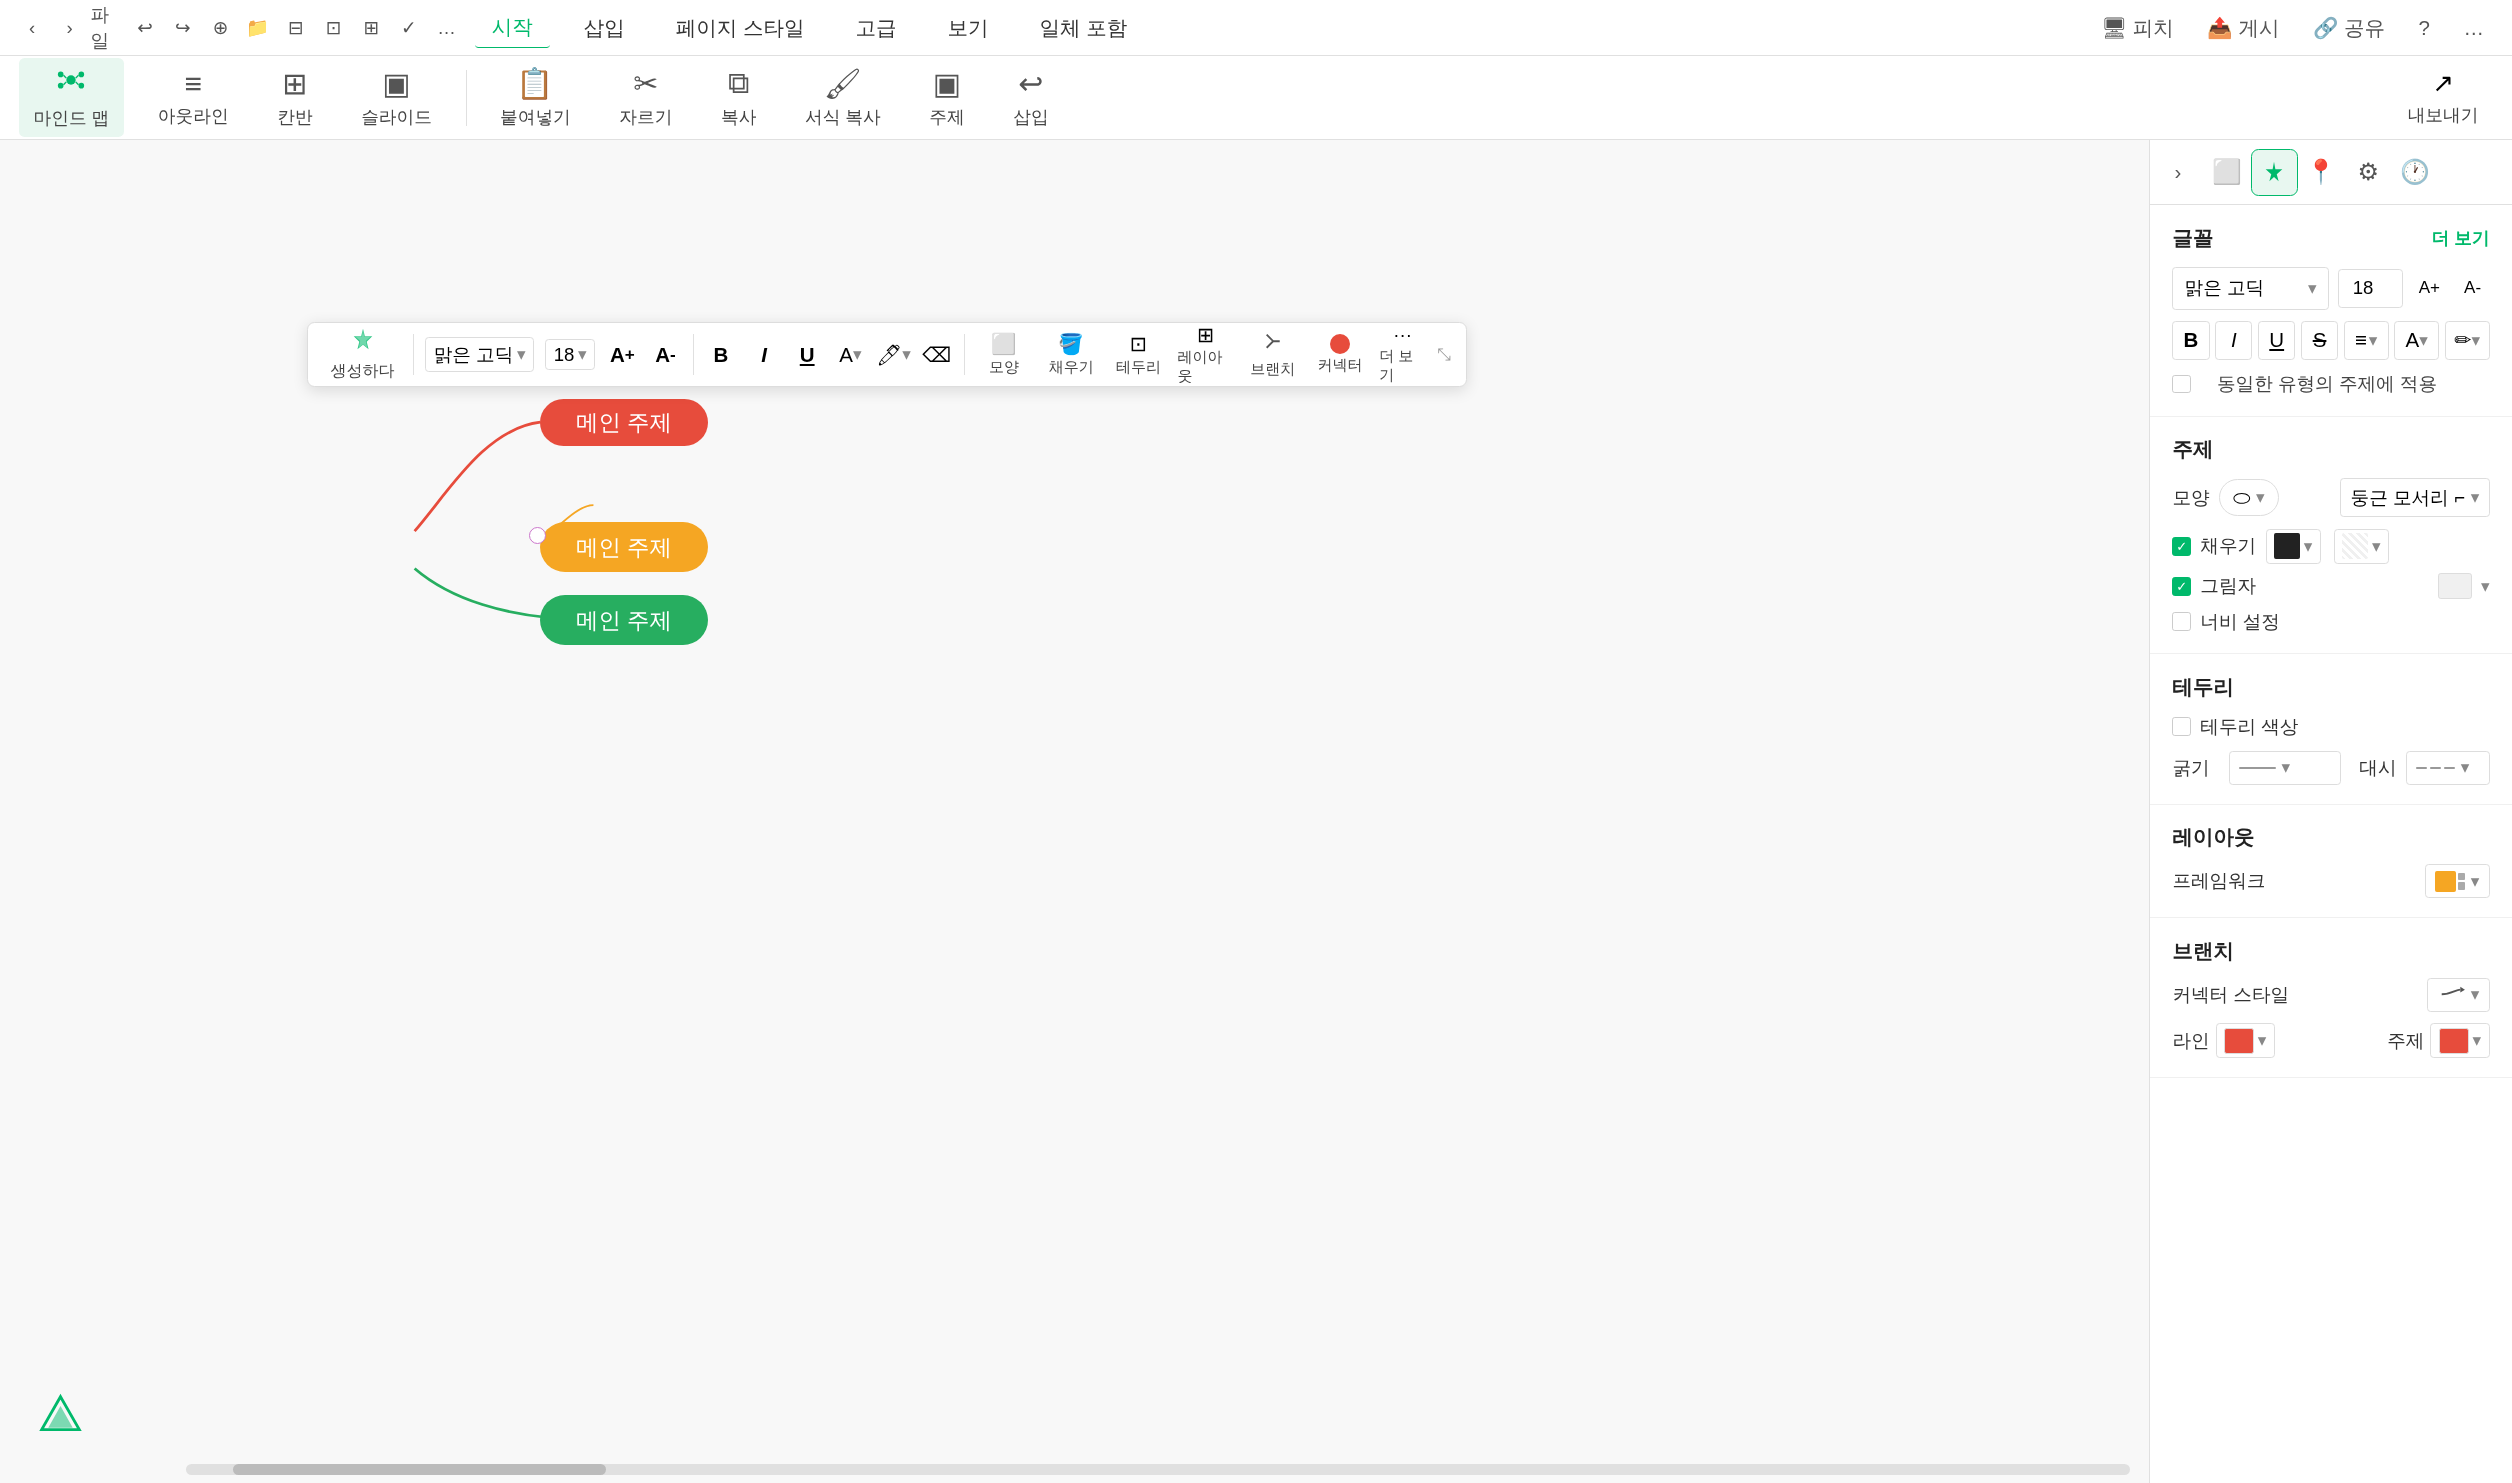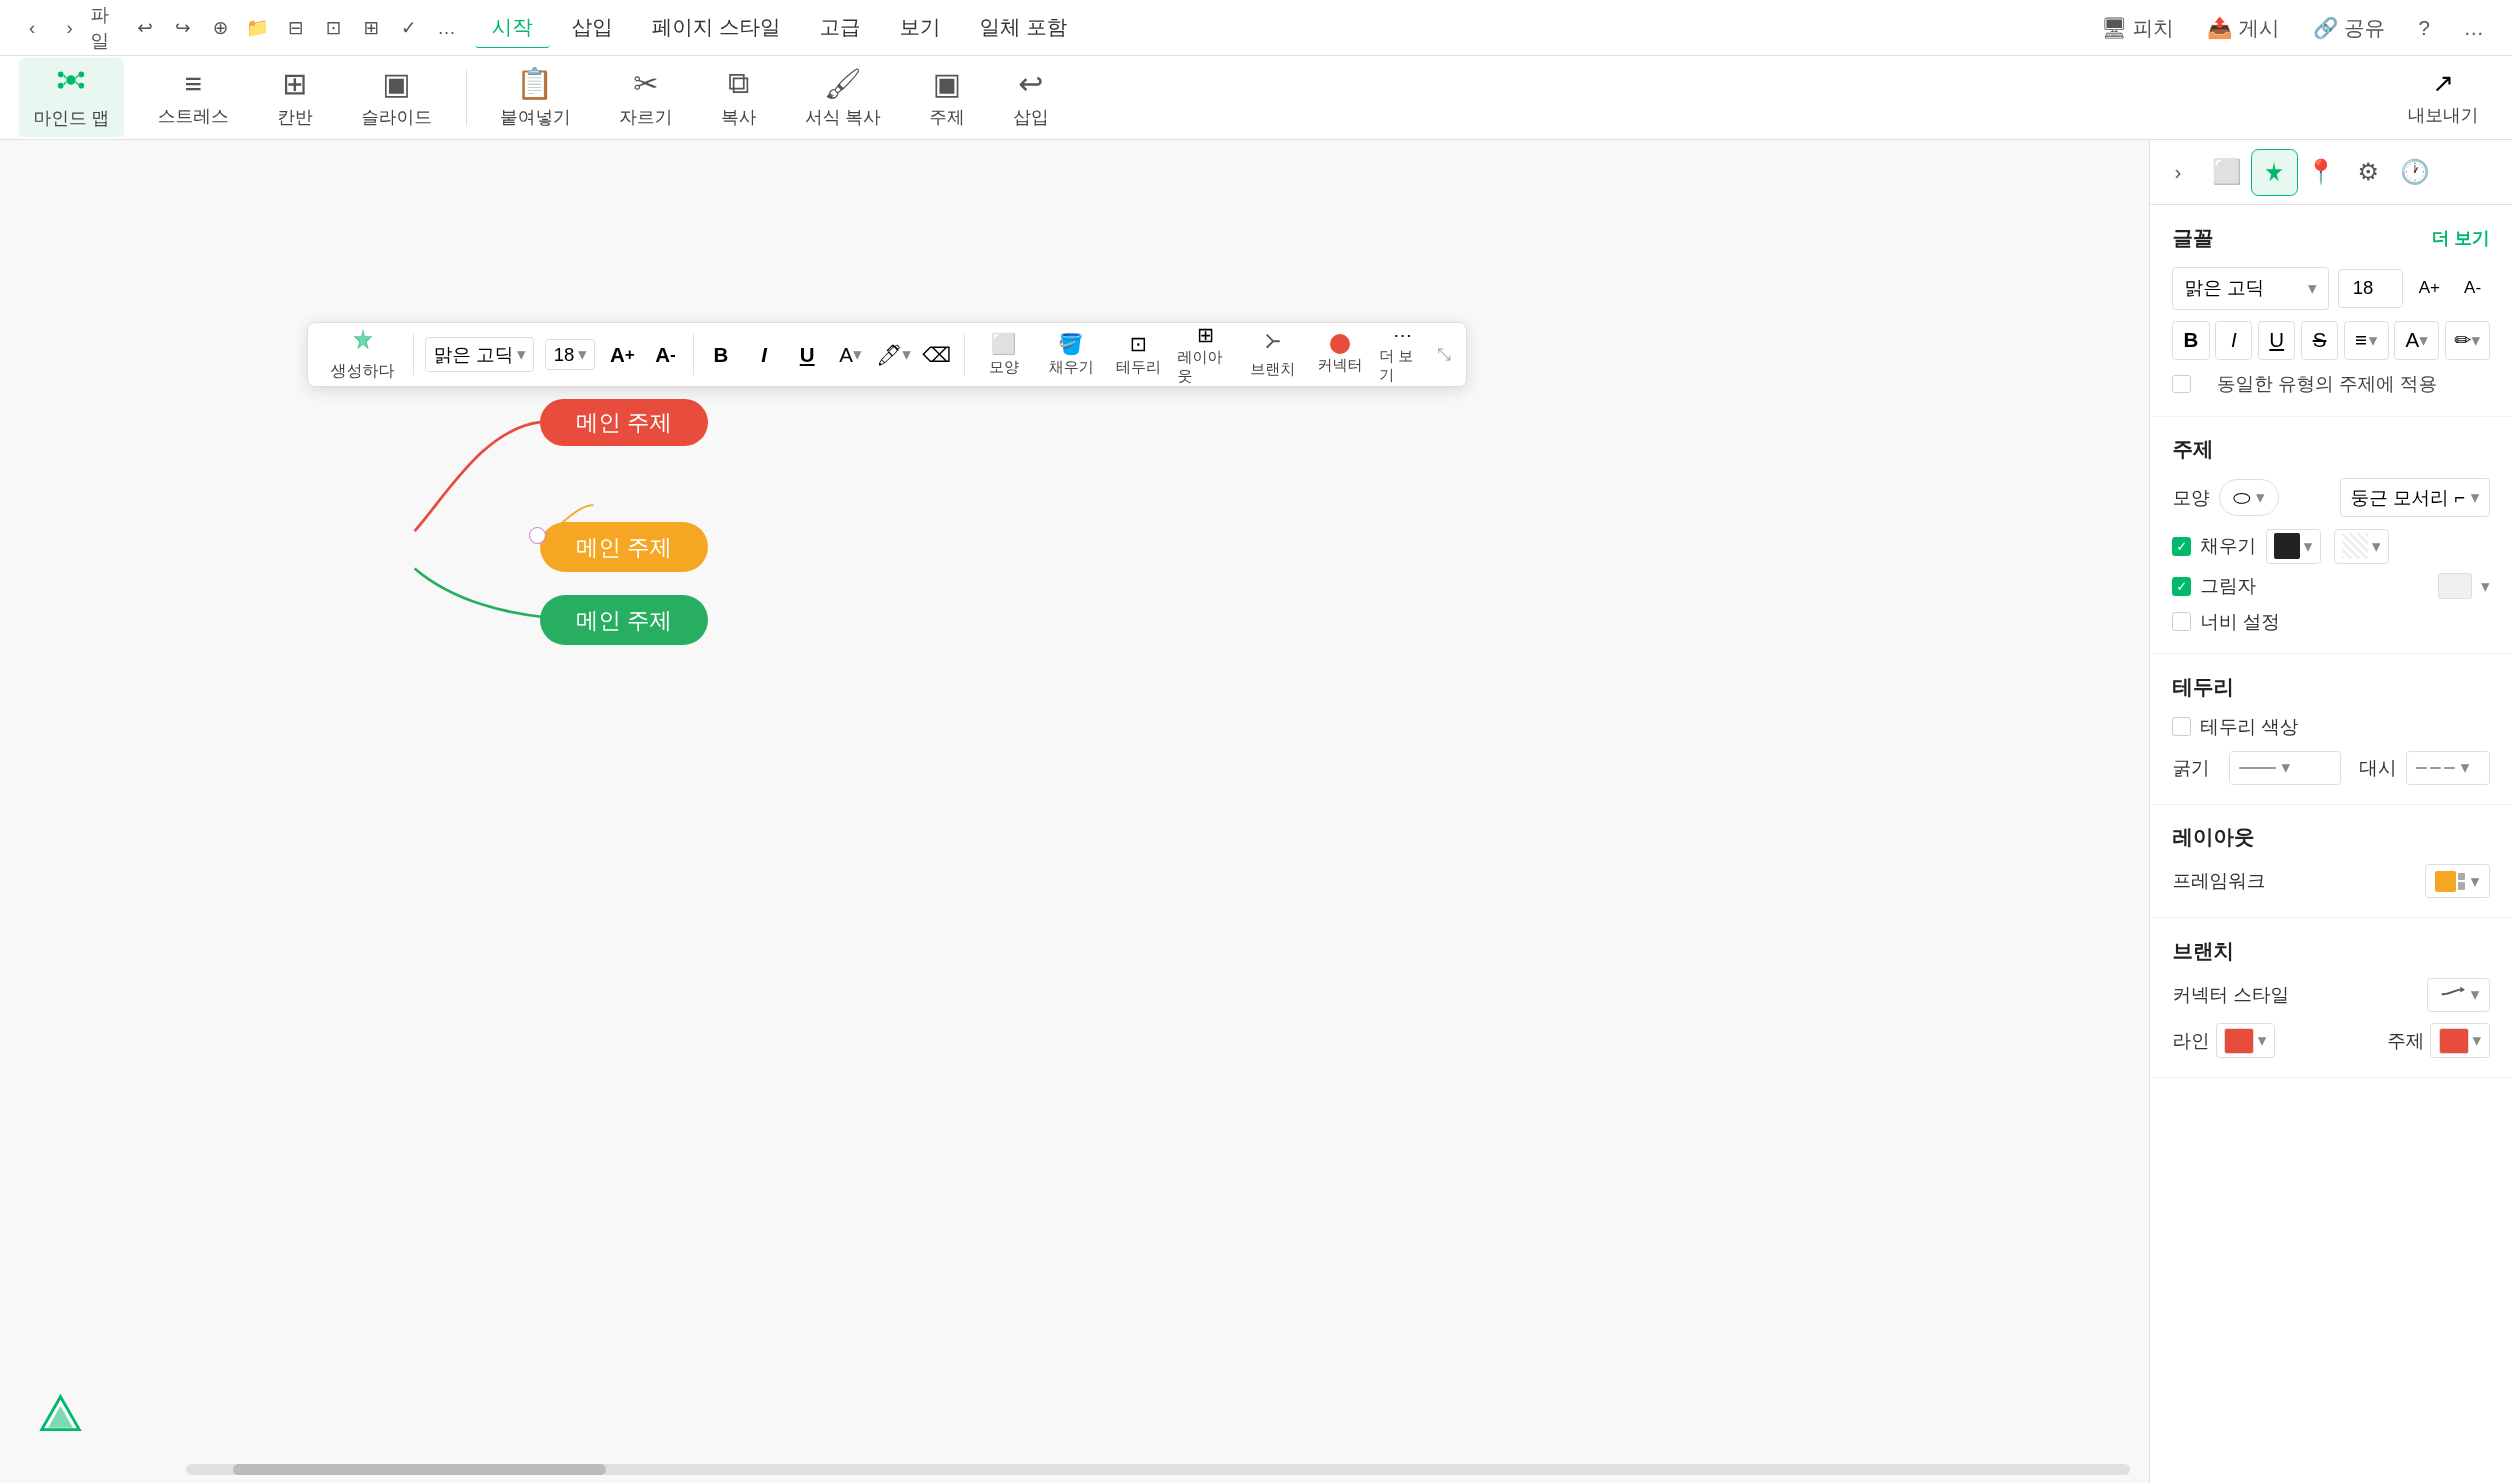--- a/index.html
+++ b/index.html
@@ -10,21 +10,21 @@
       display: flex;
       align-items: center;
       background: #ffffff;
       height: 56px;
       padding: 0 15px;
       border-bottom: 0.9px solid #e0e0e0;
       gap: 7.5px;
     }
     .menu-nav-icons { display: flex; gap: 3.7px; align-items: center; }
     .menu-nav-icon { width: 34px; height: 34px; display: flex; align-items: center; justify-content: center; cursor: pointer; border-radius: 3.7px; font-size: 18.6px; color: #555; }
-    .menu-items { display: flex; gap: 5px; align-items: flex-start; margin-left: 3.7px; }
+    .menu-items { display: flex; gap: 17px; align-items: flex-end; margin-left: 3.7px; }
     .menu-item { padding: 5.6px 17px; border-radius: 3.7px; cursor: pointer; font-size: 20.5px; color: #333; }
     .menu-item.active { color: #00b96b; border-bottom: 1.9px solid #00b96b; }
     .menu-spacer { flex: 1; }
     .menu-right-icons { display: flex; gap: 7.5px; align-items: center; }
     .menu-right-icon { display: flex; align-items: center; gap: 5.6px; padding: 5.6px 13px; cursor: pointer; font-size: 20.5px; color: #555; border-radius: 3.7px; }
 
     
     .toolbar {
       display: flex;
       align-items: center;
@@ -513,21 +513,21 @@
         <line x1="11" y1="14" x2="8" y2="11" stroke="#00b96b" stroke-width="1.5"></line>
         <line x1="11" y1="18" x2="8" y2="21" stroke="#00b96b" stroke-width="1.5"></line>
         <line x1="21" y1="14" x2="24" y2="11" stroke="#00b96b" stroke-width="1.5"></line>
         <line x1="21" y1="18" x2="24" y2="21" stroke="#00b96b" stroke-width="1.5"></line>
       </svg>
     </div>
     <div class="toolbar-label">마인드 맵</div>
   </div>
   <div class="toolbar-group">
     <div class="toolbar-icon">≡</div>
-    <div class="toolbar-label">스트레스</div>
+    <div class="toolbar-label">아웃라인</div>
   </div>
   <div class="toolbar-group">
     <div class="toolbar-icon">⊞</div>
     <div class="toolbar-label">칸반</div>
   </div>
   <div class="toolbar-group">
     <div class="toolbar-icon">▣</div>
     <div class="toolbar-label">슬라이드</div>
   </div>
 

